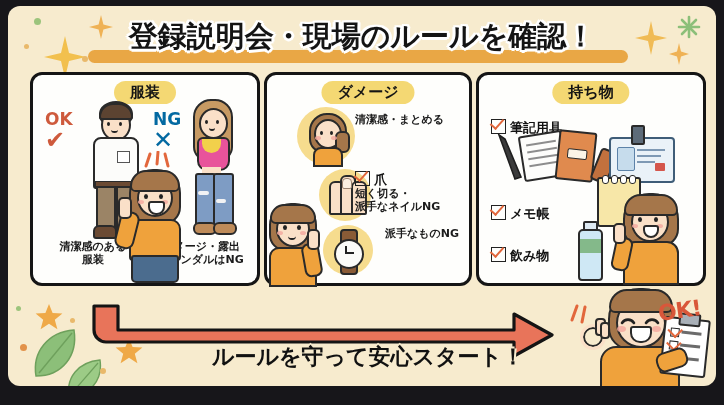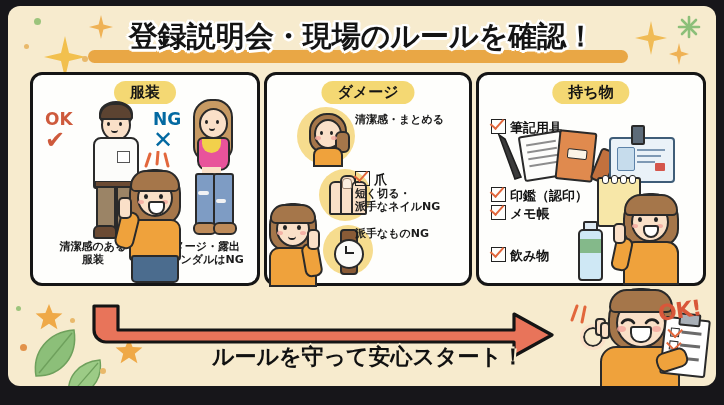--- a/index.html
+++ b/index.html
@@ -258,21 +258,21 @@
 
       <div class="p2row" style="top:96px;">
         <div class="p2head">
           <span class="chk"></span><span>爪</span>
         </div>
         <div class="p2sub">短く切る・</div>
         <div class="p2sub">派手なネイルNG</div>
       </div>
 
       <div class="p2row" style="top:152px;left:84px;">
-        <div class="p2sub" style="padding-left:4px;">派手なものNG</div>
+        <div class="p2sub" style="padding-left:4px;margin-left:30px;">派手なものNG</div>
       </div>
     </div>
 
     <div class="panel" id="panel-3">
       <div class="badge">持ち物</div>
 
       <div class="p3item" style="left:12px;top:24px;margin-top:20px;">
         <span class="chk"></span><span>筆記用具</span>
       </div>
 
@@ -292,23 +292,20 @@
 
       <div style="position:absolute;left:130px;top:62px;width:62px;height:42px;background:#EAF2F8;border:2px solid #3F5D78;border-radius:4px;">
         <div style="position:absolute;left:6px;top:8px;width:16px;height:22px;background:#C6DCEC;border:1.4px solid #5C82A8;border-radius:2px;"></div>
         <div style="position:absolute;left:26px;top:10px;width:28px;height:2.4px;background:#7E99B4;"></div>
         <div style="position:absolute;left:26px;top:16px;width:24px;height:2.4px;background:#7E99B4;"></div>
         <div style="position:absolute;left:26px;top:22px;width:18px;height:2.4px;background:#7E99B4;"></div>
         <div style="position:absolute;left:44px;top:24px;width:10px;height:8px;background:#D4564C;border-radius:1px;"></div>
       </div>
       <div style="position:absolute;left:152px;top:50px;width:10px;height:16px;background:#5D6B79;border:2px solid #2a2a2a;border-radius:2px;"></div>
 
-      <div class="p3item" style="left:12px;top:112px;">
-        <span class="chk"></span><span>印鑑（認印）</span>
-      </div>
       <div class="p3item" style="left:12px;top:130px;">
         <span class="chk"></span><span>メモ帳</span>
       </div>
       <div class="p3item" style="left:12px;top:172px;">
         <span class="chk"></span><span>飲み物</span>
       </div>
 
       <div style="position:absolute;left:118px;top:102px;width:40px;height:46px;background:#F7E7A8;border:2px solid #2a2a2a;border-radius:3px;">
         <div style="position:absolute;left:3px;top:-4px;width:5px;height:7px;border:1.5px solid #2a2a2a;border-radius:3px;background:#fff;"></div>
         <div style="position:absolute;left:12px;top:-4px;width:5px;height:7px;border:1.5px solid #2a2a2a;border-radius:3px;background:#fff;"></div>

